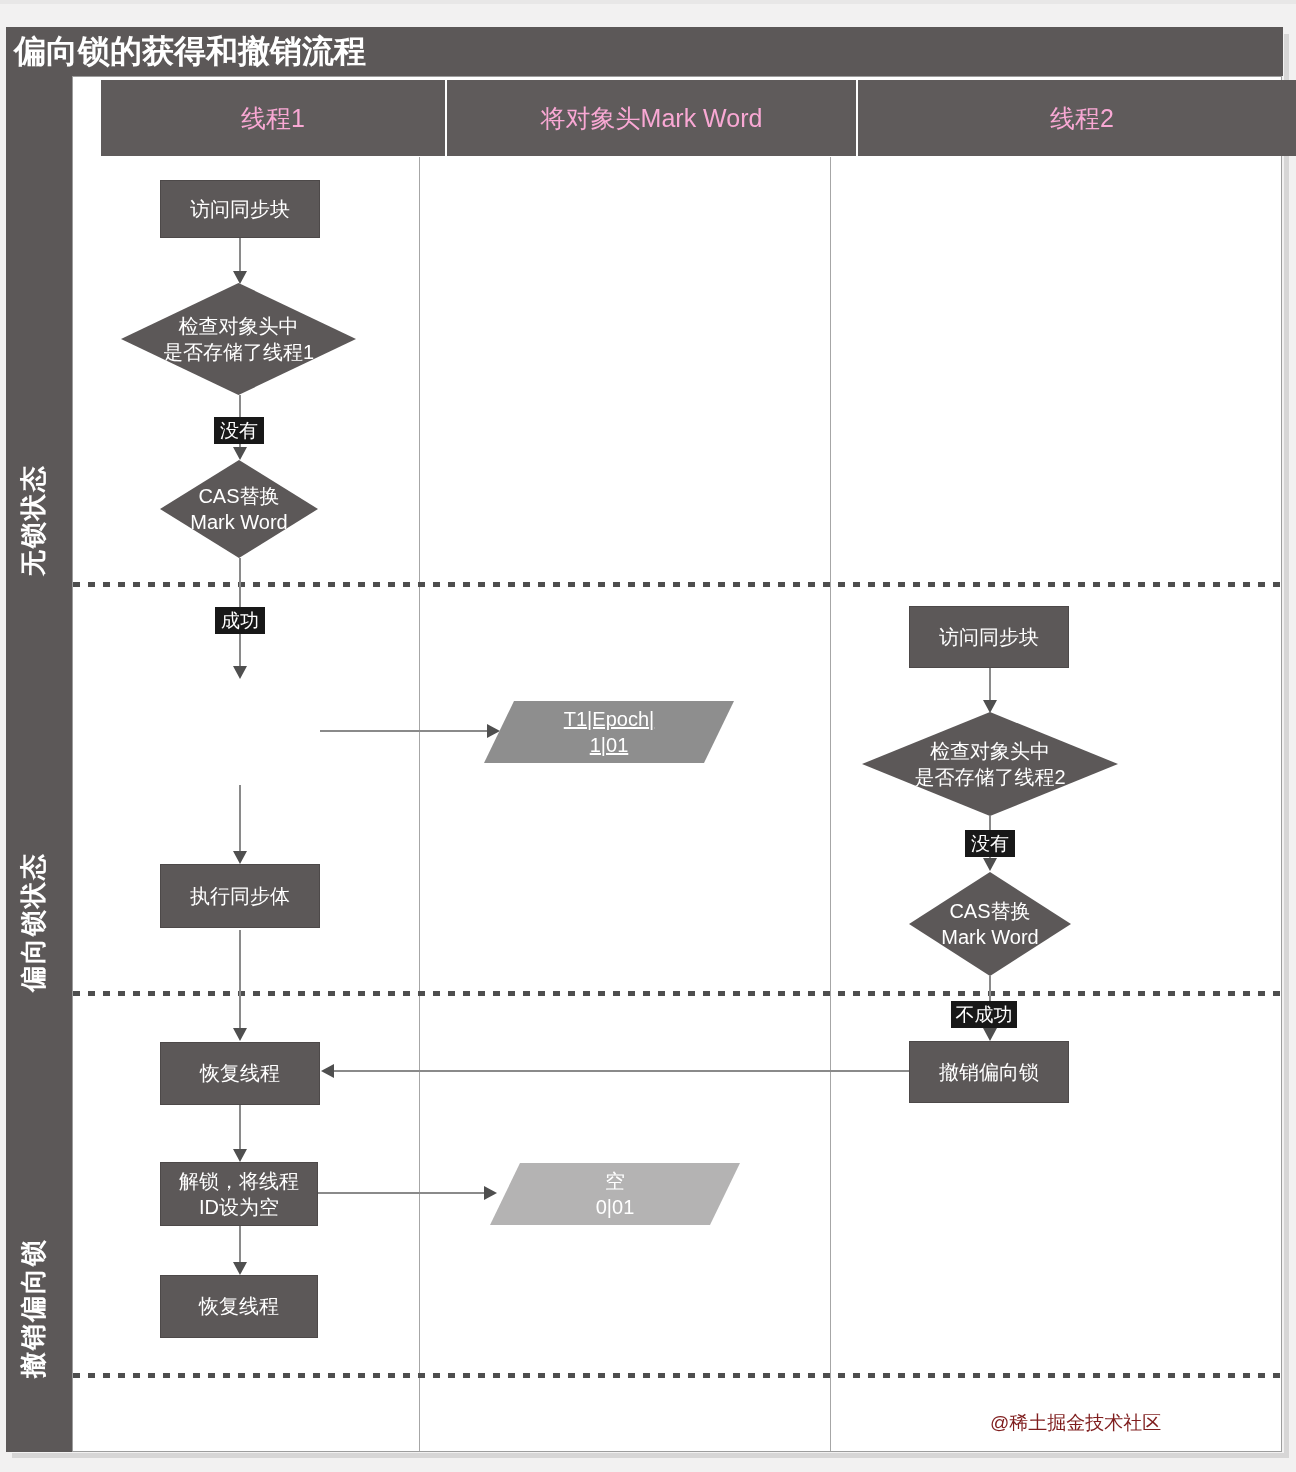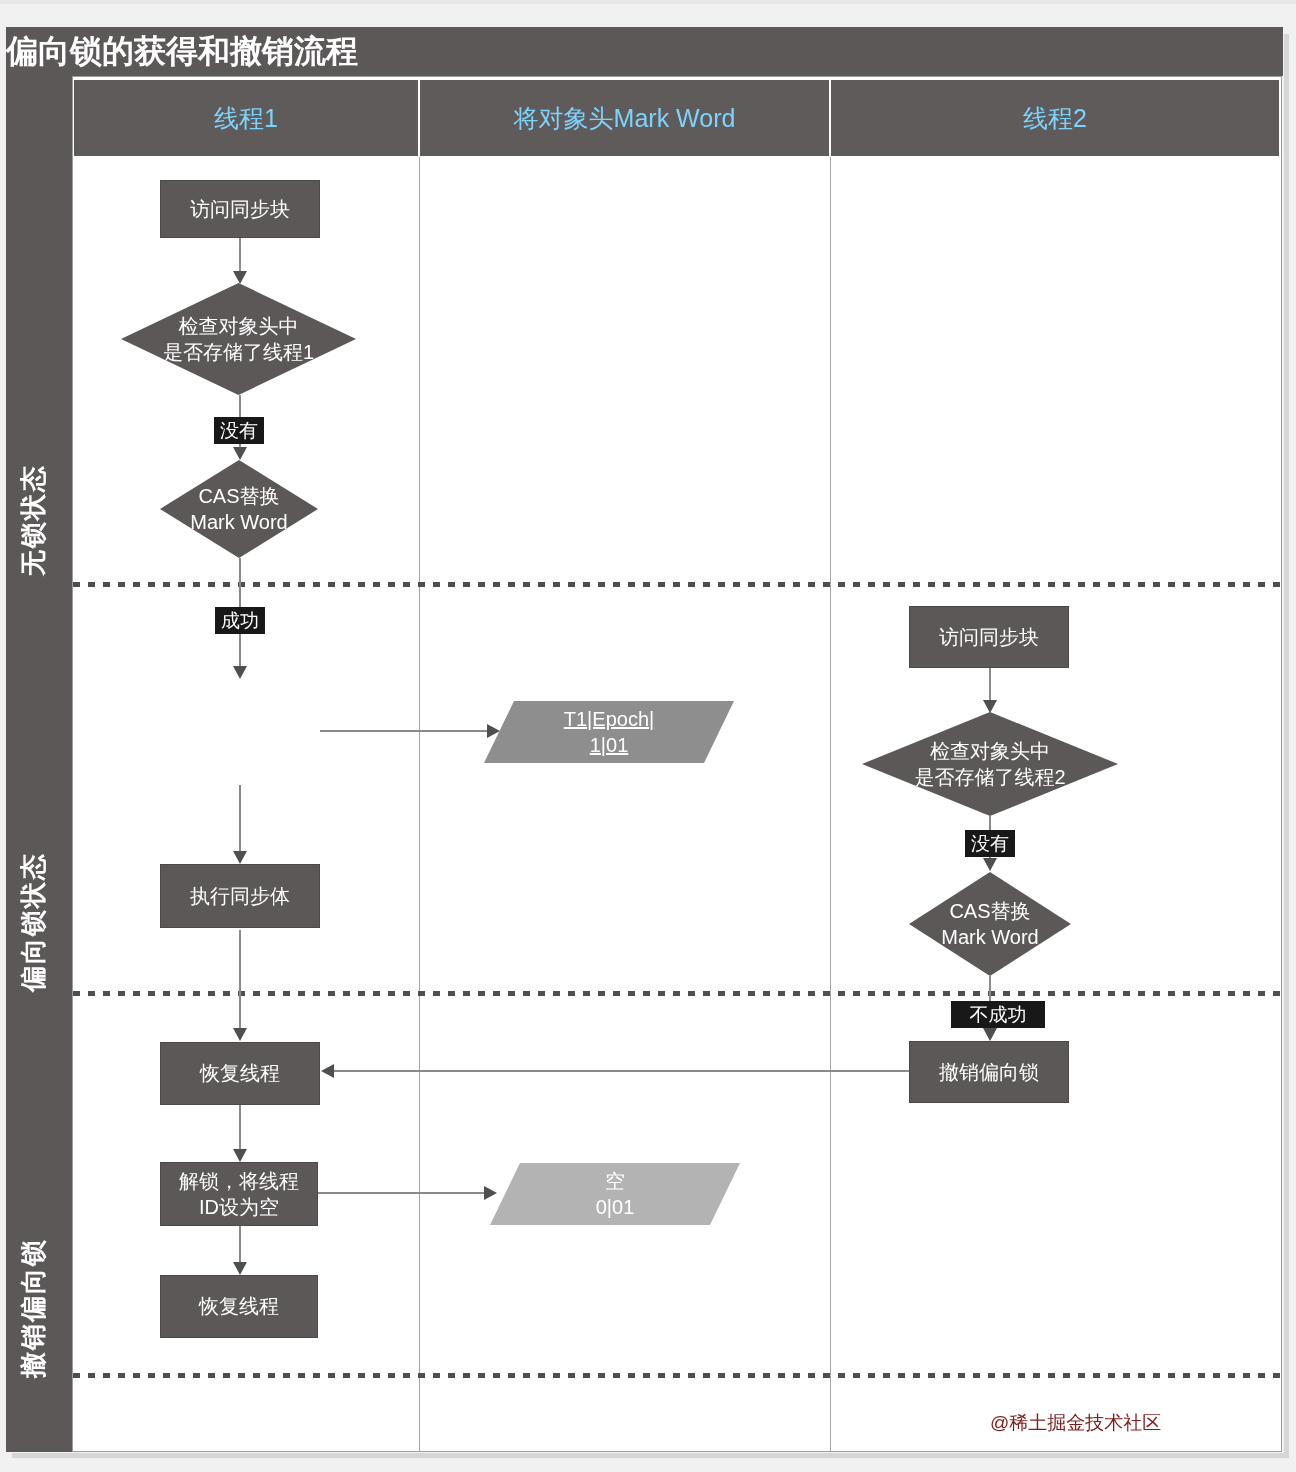--- a/index.html
+++ b/index.html
@@ -13,22 +13,22 @@
   .badge{background:#181818;color:#fff;font-size:19px;display:flex;align-items:center;justify-content:center;}
   .para{color:#fff;font-size:20px;line-height:1.3;display:flex;align-items:center;justify-content:center;
         text-align:center;white-space:pre-line;clip-path:polygon(30px 0,100% 0,calc(100% - 30px) 100%,0 100%);}
   .vline{width:2px;background:#8a8a8a;}
   .hline{height:2px;background:#8a8a8a;}
   .arrow-down{width:0;height:0;border-left:7px solid transparent;border-right:7px solid transparent;border-top:13px solid #4f4f4f;}
   .arrow-right{width:0;height:0;border-top:7px solid transparent;border-bottom:7px solid transparent;border-left:13px solid #4f4f4f;}
   .arrow-left{width:0;height:0;border-top:7px solid transparent;border-bottom:7px solid transparent;border-right:13px solid #4f4f4f;}
   .dash{height:5px;background:repeating-linear-gradient(90deg,#4e4e4e 0 7px,transparent 7px 15px);}
   .lane-label{color:#fff;font-size:26px;font-weight:600;transform:rotate(-90deg);text-align:center;letter-spacing:2px;white-space:nowrap;}
-  .colhead{background:#5f5b5b;color:#7dd3fc;font-size:25px;display:flex;align-items:center;justify-content:center;}
-  #titlebar{background:#5c5858;color:#fff;font-size:32px;font-weight:bold;display:flex;align-items:center;}
+  .colhead{background:#5f5b5b;color:#f9a8d4;font-size:25px;display:flex;align-items:center;justify-content:center;margin-left:27px;}
+  #titlebar{background:#5c5858;color:#fff;font-size:32px;font-weight:bold;display:flex;align-items:center;padding-left:8px;}
   #chart{background:#fff;border:1px solid #9d9d9d;}
   #sidebar{background:#5c5858;}
   #watermark{color:#7f1d1d;font-size:19px;text-align:left;}
 </style>
 </head>
 <body>
 
 <div id="page">
 
   <div class="abs" style="left:0;top:5;width:1296px;height:4px;background:#e8e7e7;"></div>
@@ -113,18 +113,18 @@
 1|01</div>
   <div class="abs para" style="left:490px;top:1163px;width:250px;height:62px;background:#b4b3b3;">空
 0|01</div>
 
   <div class="abs node" style="left:909px;top:606px;width:160px;height:62px;">访问同步块</div>
   <div class="abs diamond" style="left:862px;top:712px;width:256px;height:104px;">检查对象头中
 是否存储了线程2</div>
   <div class="abs badge" style="left:965px;top:830px;width:50px;height:27px;">没有</div>
   <div class="abs diamond" style="left:909px;top:872px;width:162px;height:104px;">CAS替换
 Mark Word</div>
-  <div class="abs badge" style="left:951px;top:1001px;width:94px;height:27px;">不成功</div>
+  <div class="abs badge" style="left:951px;top:1001px;width:66px;height:27px;">不成功</div>
   <div class="abs node" style="left:909px;top:1041px;width:160px;height:62px;">撤销偏向锁</div>
 
   <div id="watermark" class="abs" style="left:990px;top:1410px;width:280px;">@稀土掘金技术社区</div>
 
 </div>
 
 </body></html>

